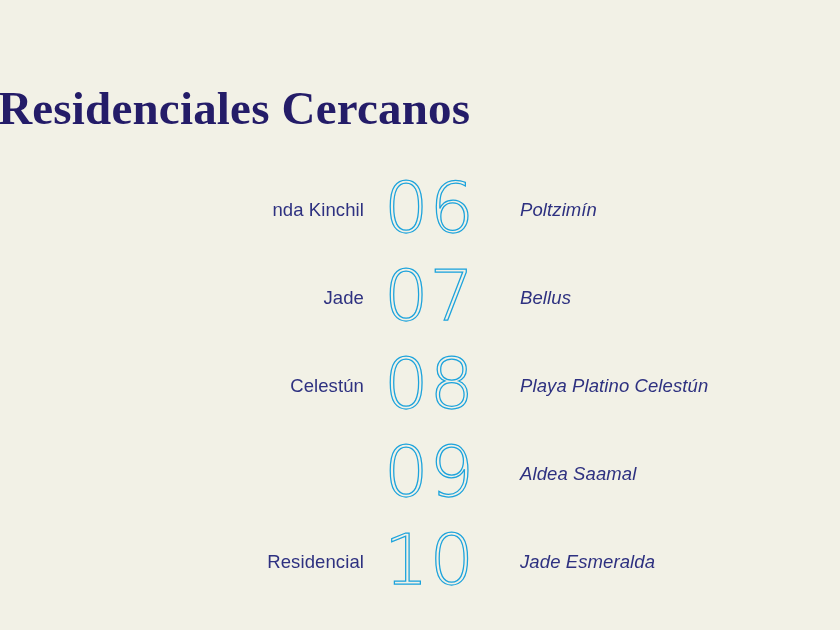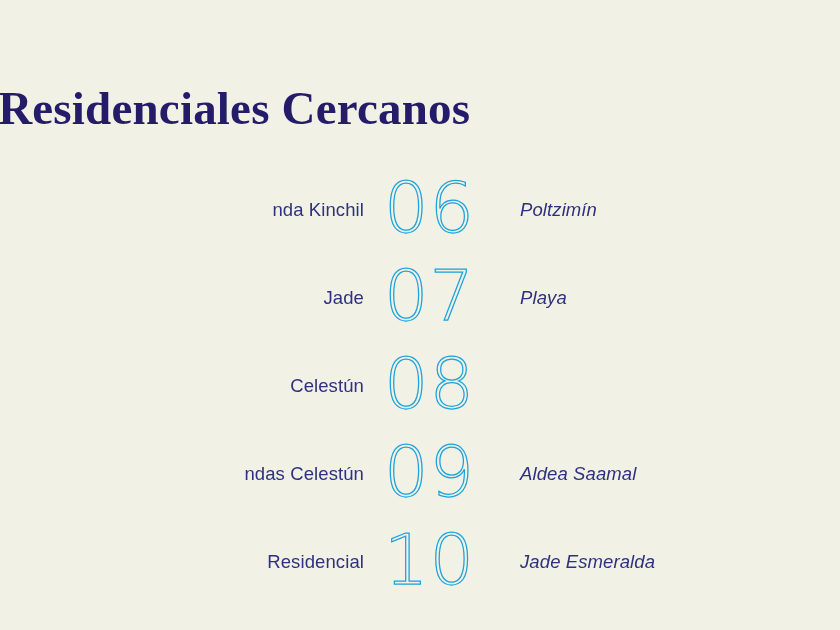--- a/index.html
+++ b/index.html
@@ -130,34 +130,34 @@
       <div class="right-label">Poltzimín</div>
     </div>
 
     <div class="row r1">
       <div class="left-label">Jade</div>
       <div class="numeral">
         <svg viewBox="0 0 96 72" xmlns="http://www.w3.org/2000/svg">
           <text x="0" y="58">07</text>
         </svg>
       </div>
-      <div class="right-label">Playa</div>
+      <div class="right-label">Bellus</div>
     </div>
 
     <div class="row r2">
       <div class="left-label">Celestún</div>
       <div class="numeral">
         <svg viewBox="0 0 96 72" xmlns="http://www.w3.org/2000/svg">
           <text x="0" y="58">08</text>
         </svg>
       </div>
+      <div class="right-label">Playa Platino Celestún</div>
     </div>
 
     <div class="row r3">
-      <div class="left-label">ndas Celestún</div>
       <div class="numeral">
         <svg viewBox="0 0 96 72" xmlns="http://www.w3.org/2000/svg">
           <text x="0" y="58">09</text>
         </svg>
       </div>
       <div class="right-label">Aldea Saamal</div>
     </div>
 
     <div class="row r4">
       <div class="left-label">Residencial</div>

